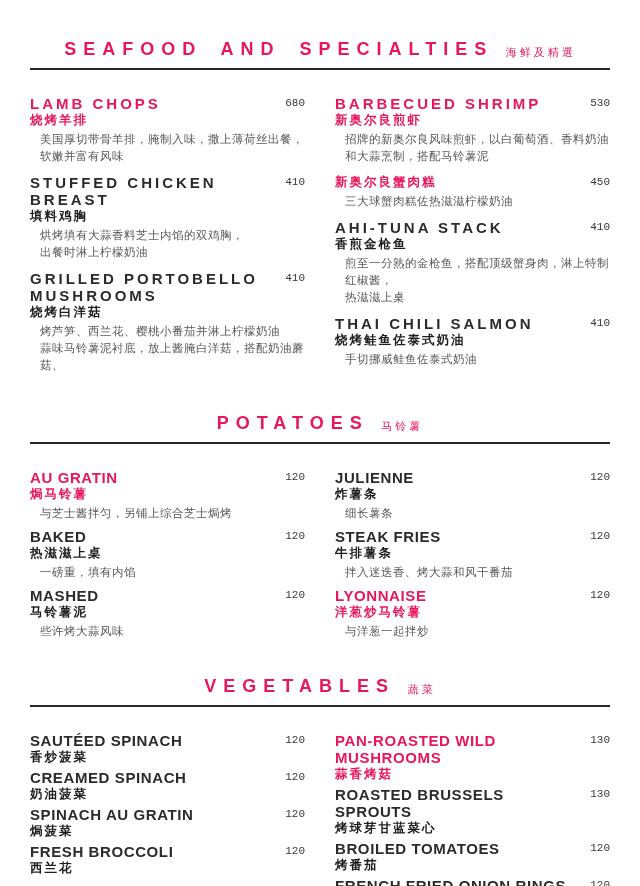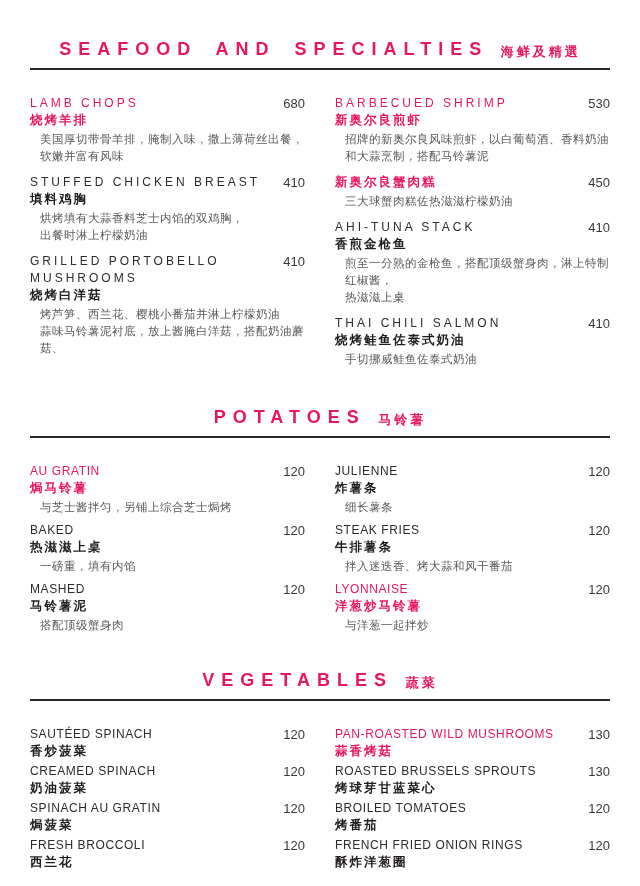--- a/index.html
+++ b/index.html
@@ -24,22 +24,22 @@
     color: var(--accent);
     white-space: nowrap;
   }
   .sec-en {
     font-size: 18px;
     font-weight: bold;
     letter-spacing: 7px;
     word-spacing: 7px;
   }
   .sec-zh {
-    font-size: 13px;
-    font-weight: bold;
+    font-size: 11px;
+    font-weight: normal;
     letter-spacing: 3px;
     margin-left: 6px;
     vertical-align: -1px;
   }
   .rule {
     height: 2px;
     background: var(--ruleColor);
     margin-bottom: 25px;
   }
   .columns { display: flex; gap: 30px; }
@@ -48,40 +48,40 @@
   .menu-item { margin-bottom: 9px; }
   .section-potatoes .menu-item { margin-bottom: 6px; }
   .section-vegetables .menu-item { margin-bottom: 4px; }
 
   .item-head {
     display: flex;
     justify-content: space-between;
     align-items: flex-start;
   }
   .item-name {
-    font-weight: normal;
-    font-size: 12px;
+    font-weight: bold;
+    font-size: 15px;
     letter-spacing: 3px;
     line-height: 17px;
     color: var(--textDark);
   }
   .section-potatoes .item-name,
   .section-vegetables .item-name { letter-spacing: 0.6px; }
   .item-zh {
     font-weight: bold;
     font-size: 12.5px;
     letter-spacing: 2px;
     line-height: 17px;
     color: var(--zhText);
     margin-top: 0px;
   }
   .section-vegetables .item-zh { line-height: 16px; }
   .item-price {
-    font-family: Liberation Sans, sans-serif;
-    font-size: 13px;
+    font-family: Liberation Mono, monospace;
+    font-size: 11px;
     line-height: 17px;
     color: var(--priceColor);
     flex: 0 0 auto;
     margin-left: 8px;
   }
   .item-desc {
     color: var(--descColor);
     font-size: 11.5px;
     letter-spacing: 0.5px;
     line-height: 17px;
@@ -237,21 +237,21 @@
 
   <div class="menu-item">
     <div class="item-head">
       <div class="item-names">
         <div class="item-name">MASHED</div>
         <div class="item-zh">马铃薯泥</div>
       </div>
       <div class="item-price">120</div>
     </div>
     <div class="item-desc">
-              <div>搭配顶级蟹身肉</div>
+              <div>些许烤大蒜风味</div>
             </div>
   </div>
 </div>
       <div class="col">
   <div class="menu-item">
     <div class="item-head">
       <div class="item-names">
         <div class="item-name">JULIENNE</div>
         <div class="item-zh">炸薯条</div>
       </div>

